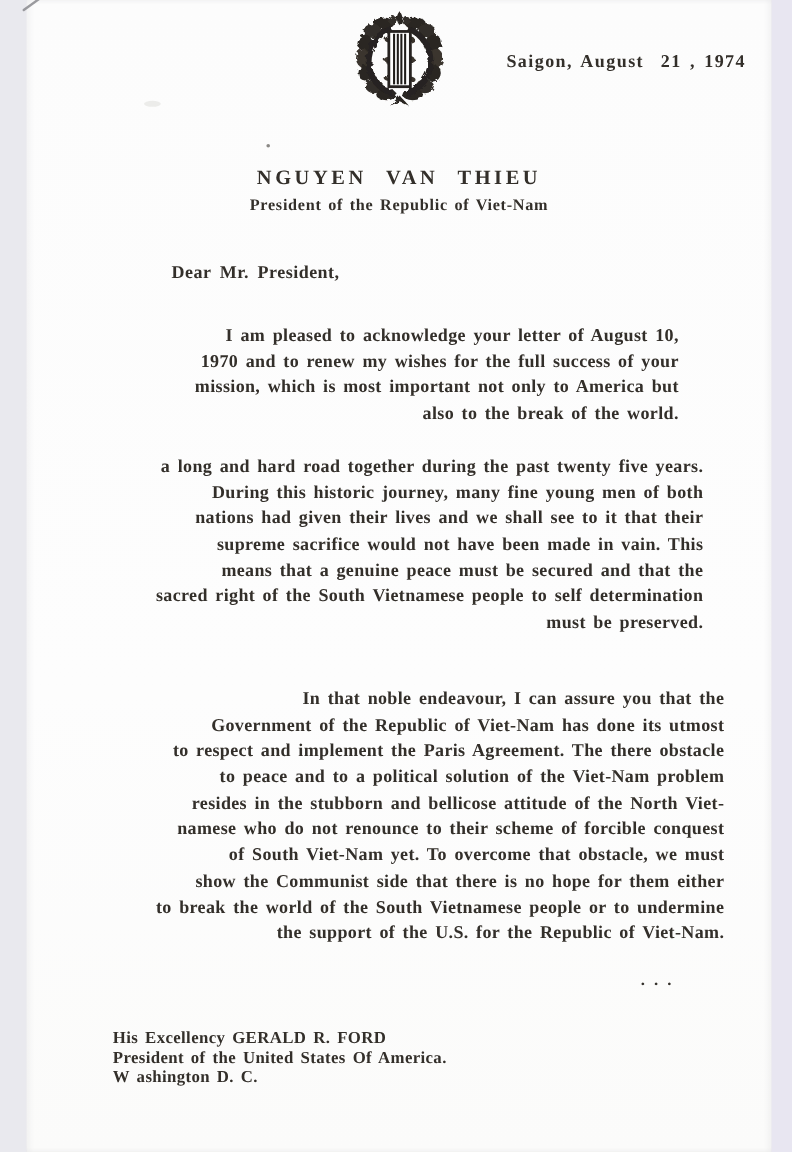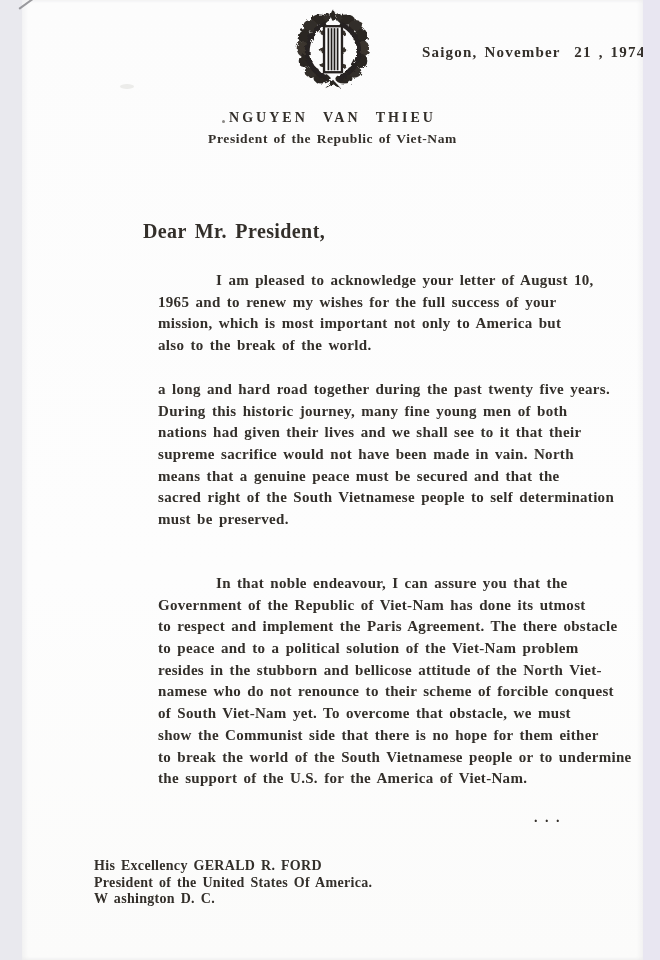--- a/index.html
+++ b/index.html
@@ -23,24 +23,24 @@
     transform:rotate(-36deg);transform-origin:left center;border-radius:1px;opacity:.85;
   }
   .speck{position:absolute;width:3px;height:3px;border-radius:50%;background:#6d6a66;opacity:.8;}
   .smudge{position:absolute;width:14px;height:5px;border-radius:50%;background:#ececea;}
   .seal{position:absolute;left:272px;top:9px;width:78px;height:82px;}
   .dateline{
     position:absolute;left:400px;top:44px;font-size:15px;
     letter-spacing:1.2px;word-spacing:2px;white-space:pre;
   }
   .sender{position:absolute;left:0;top:110px;width:621px;text-align:center;}
-  .sender-name{font-size:14px;letter-spacing:3px;word-spacing:9px;white-space:pre;}
+  .sender-name{font-size:17px;letter-spacing:3px;word-spacing:9px;white-space:pre;margin-top:28px;}
   .sender-title{font-size:13.5px;letter-spacing:.6px;word-spacing:1.5px;margin-top:5px;}
-  .salutation{position:absolute;left:121px;top:220px;font-size:20px;letter-spacing:.4px;word-spacing:3px;font-family:Liberation Serif, serif;}
-  .para{position:absolute;left:136px;font-size:15px;letter-spacing:.3px;word-spacing:2.2px;}
+  .salutation{position:absolute;left:121px;top:220px;font-size:15px;letter-spacing:.4px;word-spacing:3px;font-family:Liberation Serif, serif;}
+  .para{position:absolute;left:108px;font-size:15px;letter-spacing:.3px;word-spacing:2.2px;text-align:right;}
   .para .line{white-space:pre;line-height:21.7px;height:21.7px;}
   .indent-first .line.first{padding-left:58px;}
   .p1{top:270px;}
   .p2{top:379px;}
   .p3{top:573px;}
   .continuation{position:absolute;left:512px;top:810px;font-size:14px;letter-spacing:2px;white-space:pre;}
   .recipient{position:absolute;left:72px;top:858px;font-size:14px;letter-spacing:.3px;word-spacing:2px;}
   .recipient .line{white-space:pre;line-height:16.5px;height:16.5px;}
 </style>
 </head>
@@ -82,58 +82,58 @@
         <path d="M50,90 L60,101 L50,96 L40,101 Z" fill="#2a2622"></path>
       </g>
       <rect x="37" y="20" width="26" height="62" fill="#262220"></rect>
       <rect x="40" y="23" width="20" height="56" fill="#fdfdfd"></rect>
       <rect x="43" y="24" width="2.2" height="54" fill="#1f1c19"></rect>
       <rect x="47" y="24" width="2.2" height="54" fill="#1f1c19"></rect>
       <rect x="50.8" y="24" width="2.2" height="54" fill="#1f1c19"></rect>
       <rect x="54.8" y="24" width="2.2" height="54" fill="#1f1c19"></rect>
     </svg>
 
-    <div class="dateline type">Saigon, November  21 , 1974</div>
+    <div class="dateline type">Saigon, August  21 , 1974</div>
 
     <div class="sender">
       <div class="sender-name type">NGUYEN VAN THIEU</div>
       <div class="sender-title type">President of the Republic of Viet-Nam</div>
     </div>
 
     <div class="speck" style="left:200px;top:120px;"></div>
     <div class="smudge" style="left:98px;top:84px;"></div>
 
     <div class="salutation type">Dear Mr. President,</div>
 
     <div class="para p1 type indent-first">
         <div class="line first">I am pleased to acknowledge your letter of August 10,</div>
-        <div class="line">1965 and to renew my wishes for the full success of your</div>
+        <div class="line">1970 and to renew my wishes for the full success of your</div>
         <div class="line">mission, which is most important not only to America but</div>
         <div class="line">also to the break of the world.</div>
       </div>
     <div class="para p2 type indent-first">
         <div class="line">a long and hard road together during the past twenty five years.</div>
         <div class="line">During this historic journey, many fine young men of both</div>
         <div class="line">nations had given their lives and we shall see to it that their</div>
-        <div class="line">supreme sacrifice would not have been made in vain. North</div>
+        <div class="line">supreme sacrifice would not have been made in vain. This</div>
         <div class="line">means that a genuine peace must be secured and that the</div>
         <div class="line">sacred right of the South Vietnamese people to self determination</div>
         <div class="line">must be preserved.</div>
       </div>
     <div class="para p3 type indent-first">
         <div class="line first">In that noble endeavour, I can assure you that the</div>
         <div class="line">Government of the Republic of Viet-Nam has done its utmost</div>
         <div class="line">to respect and implement the Paris Agreement. The there obstacle</div>
         <div class="line">to peace and to a political solution of the Viet-Nam problem</div>
         <div class="line">resides in the stubborn and bellicose attitude of the North Viet-</div>
         <div class="line">namese who do not renounce to their scheme of forcible conquest</div>
         <div class="line">of South Viet-Nam yet. To overcome that obstacle, we must</div>
         <div class="line">show the Communist side that there is no hope for them either</div>
         <div class="line">to break the world of the South Vietnamese people or to undermine</div>
-        <div class="line">the support of the U.S. for the America of Viet-Nam.</div>
+        <div class="line">the support of the U.S. for the Republic of Viet-Nam.</div>
       </div>
 
     <div class="continuation type">. . .</div>
 
     <div class="recipient type">
         <div class="line first">His Excellency GERALD R. FORD</div>
         <div class="line">President of the United States Of America.</div>
         <div class="line">W ashington D. C.</div>
       </div>
   </div>

